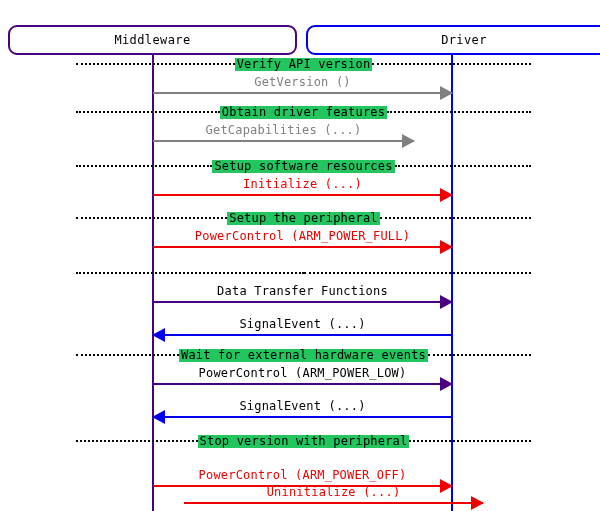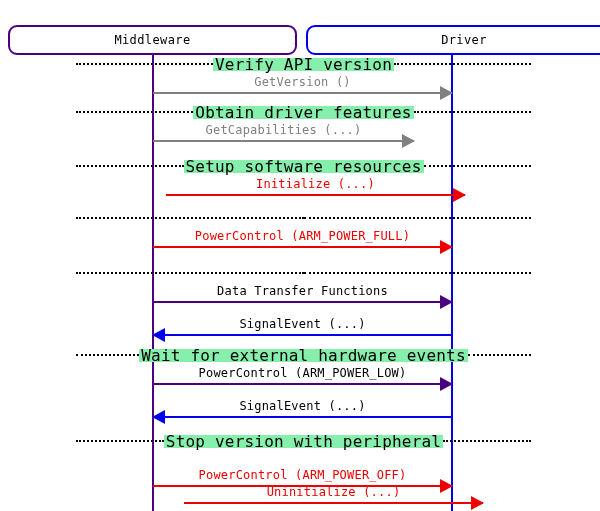--- a/index.html
+++ b/index.html
@@ -76,25 +76,25 @@
     align-items: center;
   }
   .divider .rule {
     flex: 1 1 auto;
     height: 0;
     border-top: 2px dotted #000000;
   }
   .divider .divider-label {
     flex: 0 0 auto;
     padding: 0 2px;
-    font-size: 16px;
+    font-size: 12px;
     line-height: 13px;
     color: #000000;
     white-space: nowrap;
-    background: #86efac;
+    background: #22c55e;
     letter-spacing: 0.2px;
   }
 
   
   .message {
     position: absolute;
     height: 30px;
   }
   .message .msg-label {
     position: absolute;
@@ -184,27 +184,28 @@
       <div class="message c-gray to-right" style="top: 120px; left: 153px; width: 261px;">
         <span class="msg-label">GetCapabilities (...)</span>
         <span class="msg-line"></span>
         <span class="msg-head"></span>
       </div>
       <div class="divider" style="top: 159px;">
         <span class="rule"></span>
         <span class="divider-label">Setup software resources</span>
         <span class="rule"></span>
       </div>
-      <div class="message c-red to-right" style="top: 174px; left: 166px; width: 299px;">
+      <div class="message c-red to-right" style="top: 174px; left: 153px; width: 299px;">
         <span class="msg-label">Initialize (...)</span>
         <span class="msg-line"></span>
         <span class="msg-head"></span>
       </div>
       <div class="divider" style="top: 211px;">
         <span class="rule"></span>
+        <span class="divider-label">Setup the peripheral</span>
         <span class="rule"></span>
       </div>
       <div class="message c-red to-right" style="top: 226px; left: 153px; width: 299px;">
         <span class="msg-label">PowerControl (ARM_POWER_FULL)</span>
         <span class="msg-line"></span>
         <span class="msg-head"></span>
       </div>
       <div class="divider" style="top: 266px;">
         <span class="rule"></span>
         <span class="rule"></span>

